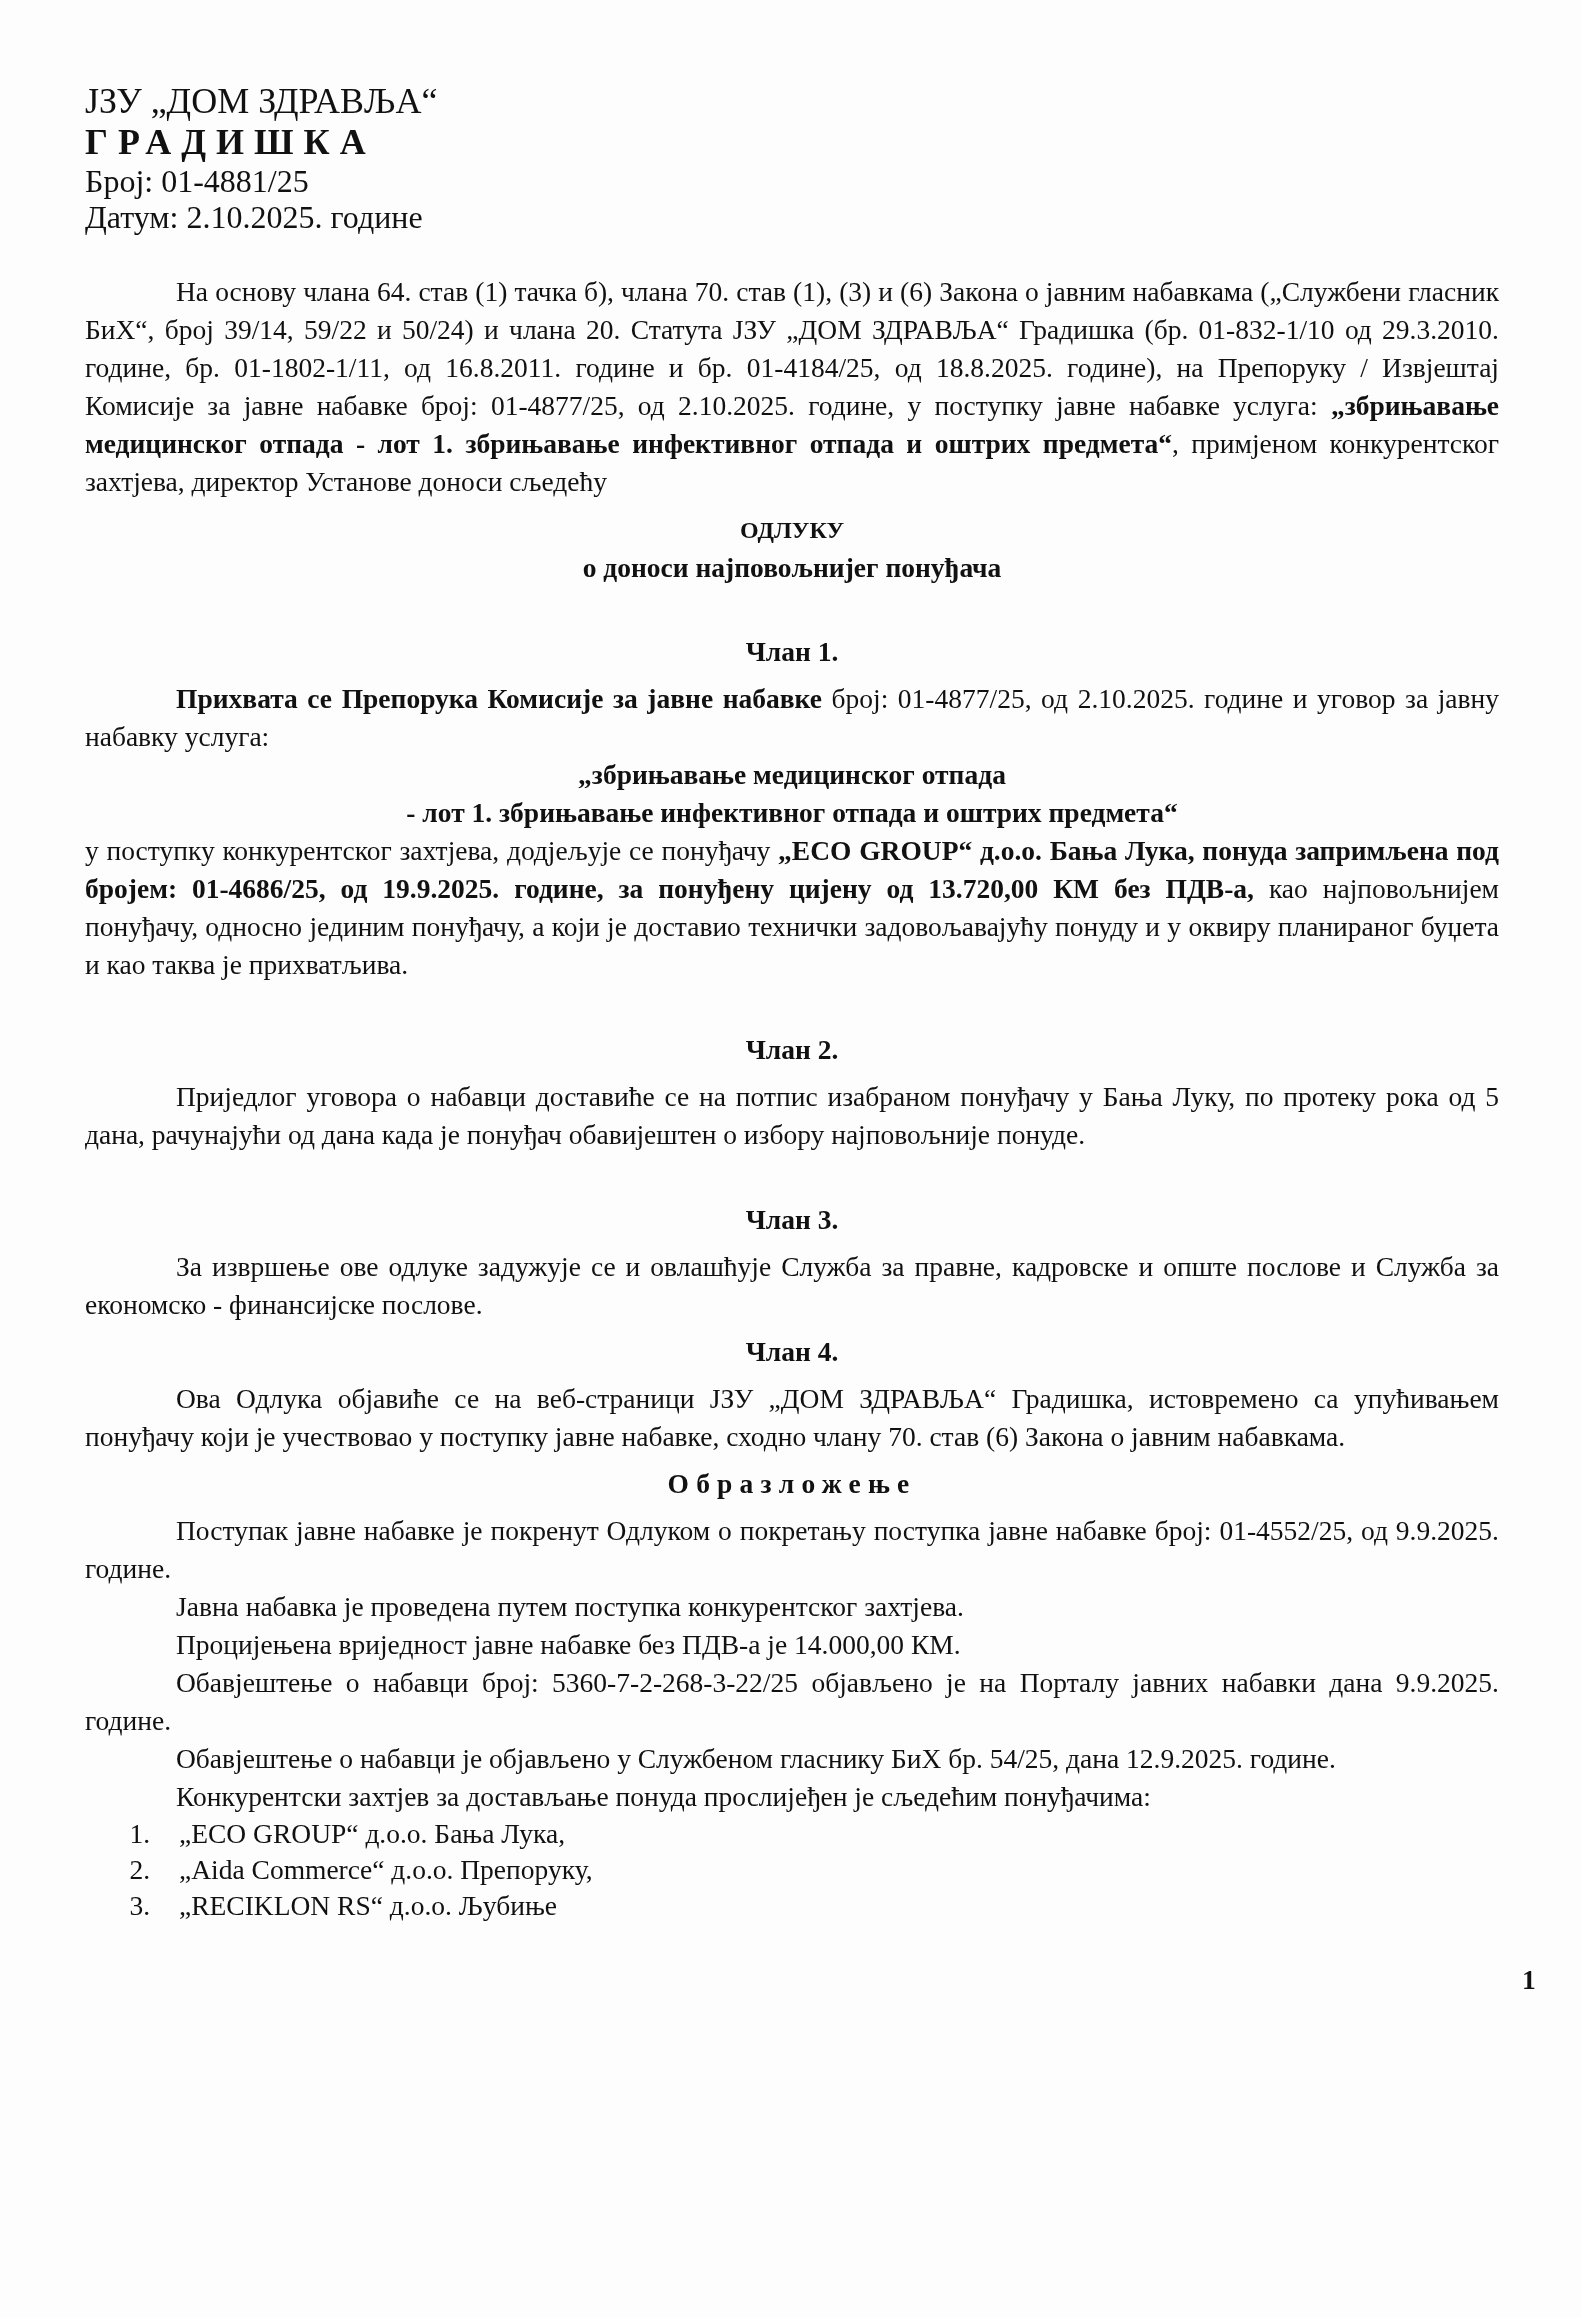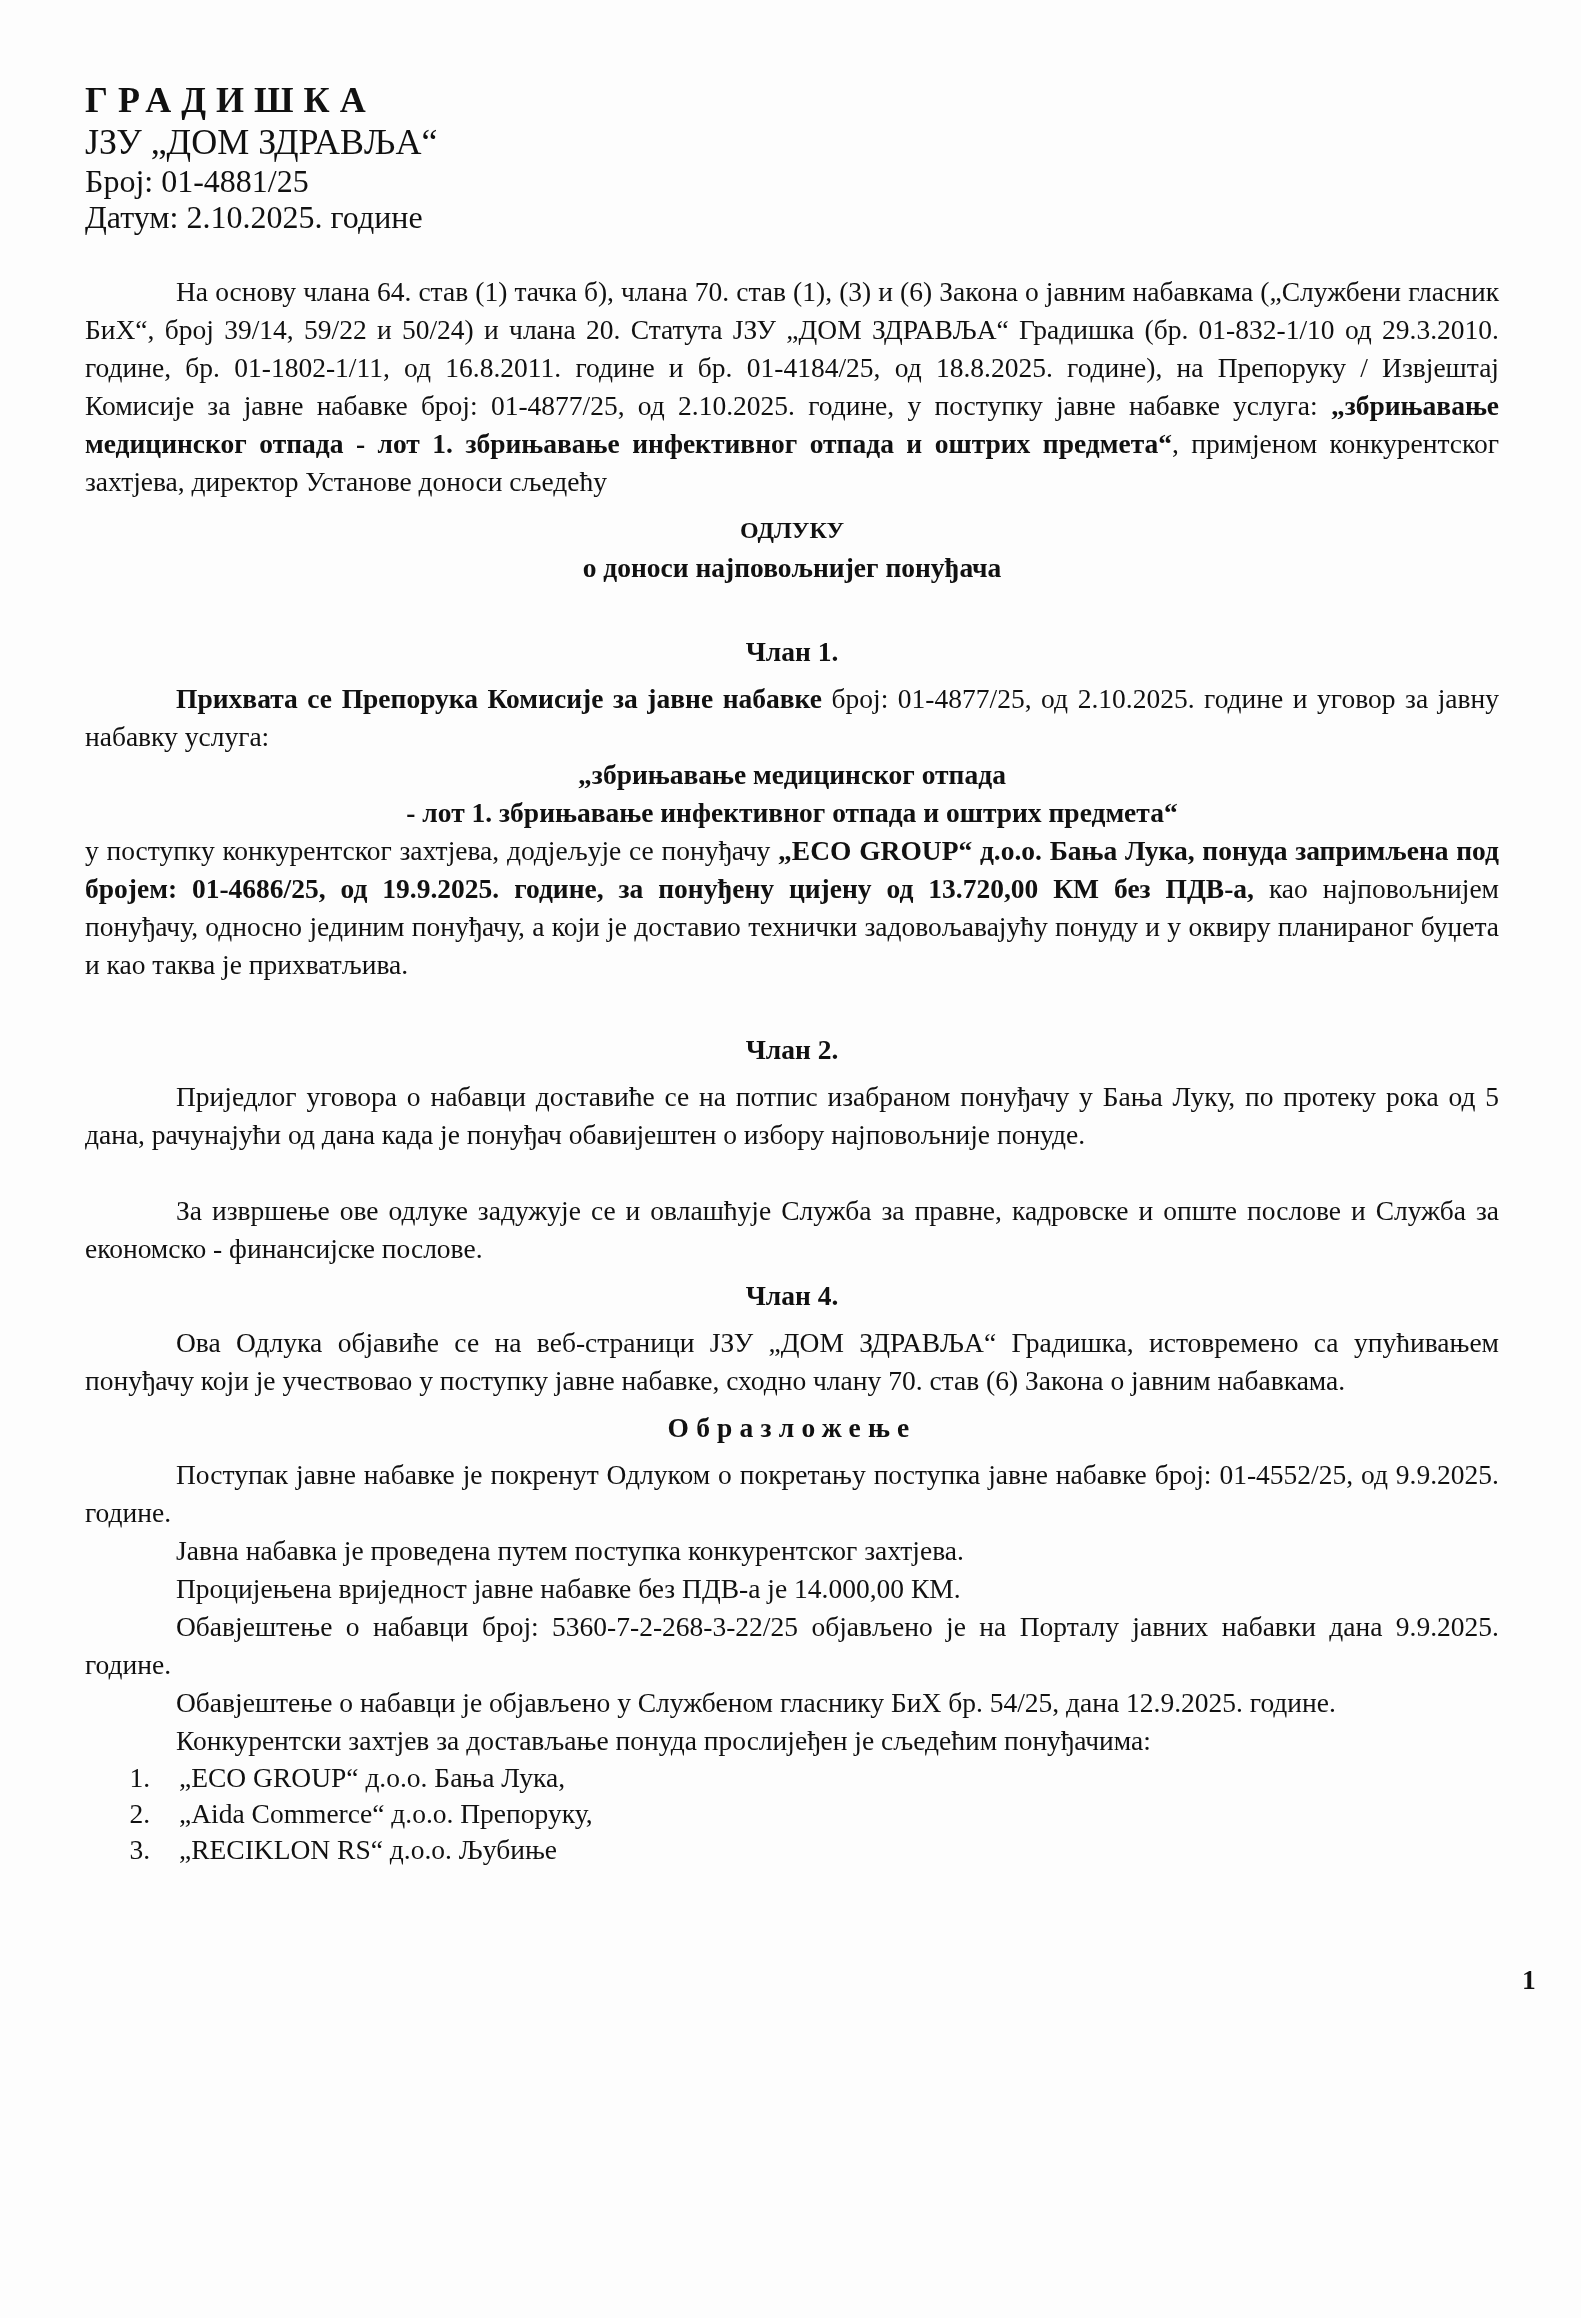--- a/index.html
+++ b/index.html
@@ -26,22 +26,22 @@
   .pagenum { position: absolute; left: 1522px; top: 1964px; font-size: 27.5px; font-weight: bold; }
   .gap-s { height: 10px; }
   .gap-l { height: 38px; }
 </style>
 </head>
 <body>
 
 <div class="page">
 
   <div>
+    <p class="header-line inst">ЈЗУ „ДОМ ЗДРАВЉА“</p>
     <p class="header-line city">ГРАДИШКА</p>
-    <p class="header-line inst">ЈЗУ „ДОМ ЗДРАВЉА“</p>
     <p class="header-line">Број: 01-4881/25</p>
     <p class="header-line">Датум: 2.10.2025. године</p>
   </div>
 
   <div class="gap-l"></div>
 
   <p class="p indent"><span>На основу члана 64. став (1) тачка б), члана 70. став (1), (3) и (6) Закона о јавним набавкама („Службени гласник БиХ“, број 39/14, 59/22 и 50/24) и члана 20. Статута ЈЗУ „ДОМ ЗДРАВЉА“ Градишка (бр. 01-832-1/10 од 29.3.2010. године, бр. 01-1802-1/11, од 16.8.2011. године и бр. 01-4184/25, од 18.8.2025. године), на Препоруку / Извјештај Комисије за јавне набавке број: 01-4877/25, од 2.10.2025. године, у поступку јавне набавке услуга: </span><span class="bold">„збрињавање медицинског отпада - лот 1. збрињавање инфективног отпада и оштрих предмета“</span><span>, примјеном конкурентског захтјева, директор Установе доноси сљедећу</span></p>
 
   <div class="gap-s"></div>
   <p class="title">ОДЛУКУ</p>
@@ -60,20 +60,21 @@
   <div class="gap-l"></div>
 
   <section>
     <p class="art">Члан 2.</p>
     <p class="p indent">Приједлог уговора о набавци доставиће се на потпис изабраном понуђачу у Бања Луку, по протеку рока од 5 дана, рачунајући од дана када је понуђач обавијештен о избору најповољније понуде.</p>
   </section>
 
   <div class="gap-l"></div>
 
   <section>
+    <p class="art">Члан 3.</p>
     <p class="p indent">За извршење ове одлуке задужује се и овлашћује Служба за правне, кадровске и опште послове и Служба за економско - финансијске послове.</p>
   </section>
 
   <section>
     <p class="art">Члан 4.</p>
     <p class="p indent">Ова Одлука објавиће се на веб-страници ЈЗУ „ДОМ ЗДРАВЉА“ Градишка, истовремено са упућивањем понуђачу који је учествовао у поступку јавне набавке, сходно члану 70. став (6) Закона о јавним набавкама.</p>
   </section>
 
   <section>
     <p class="art spaced">Образложење</p>

